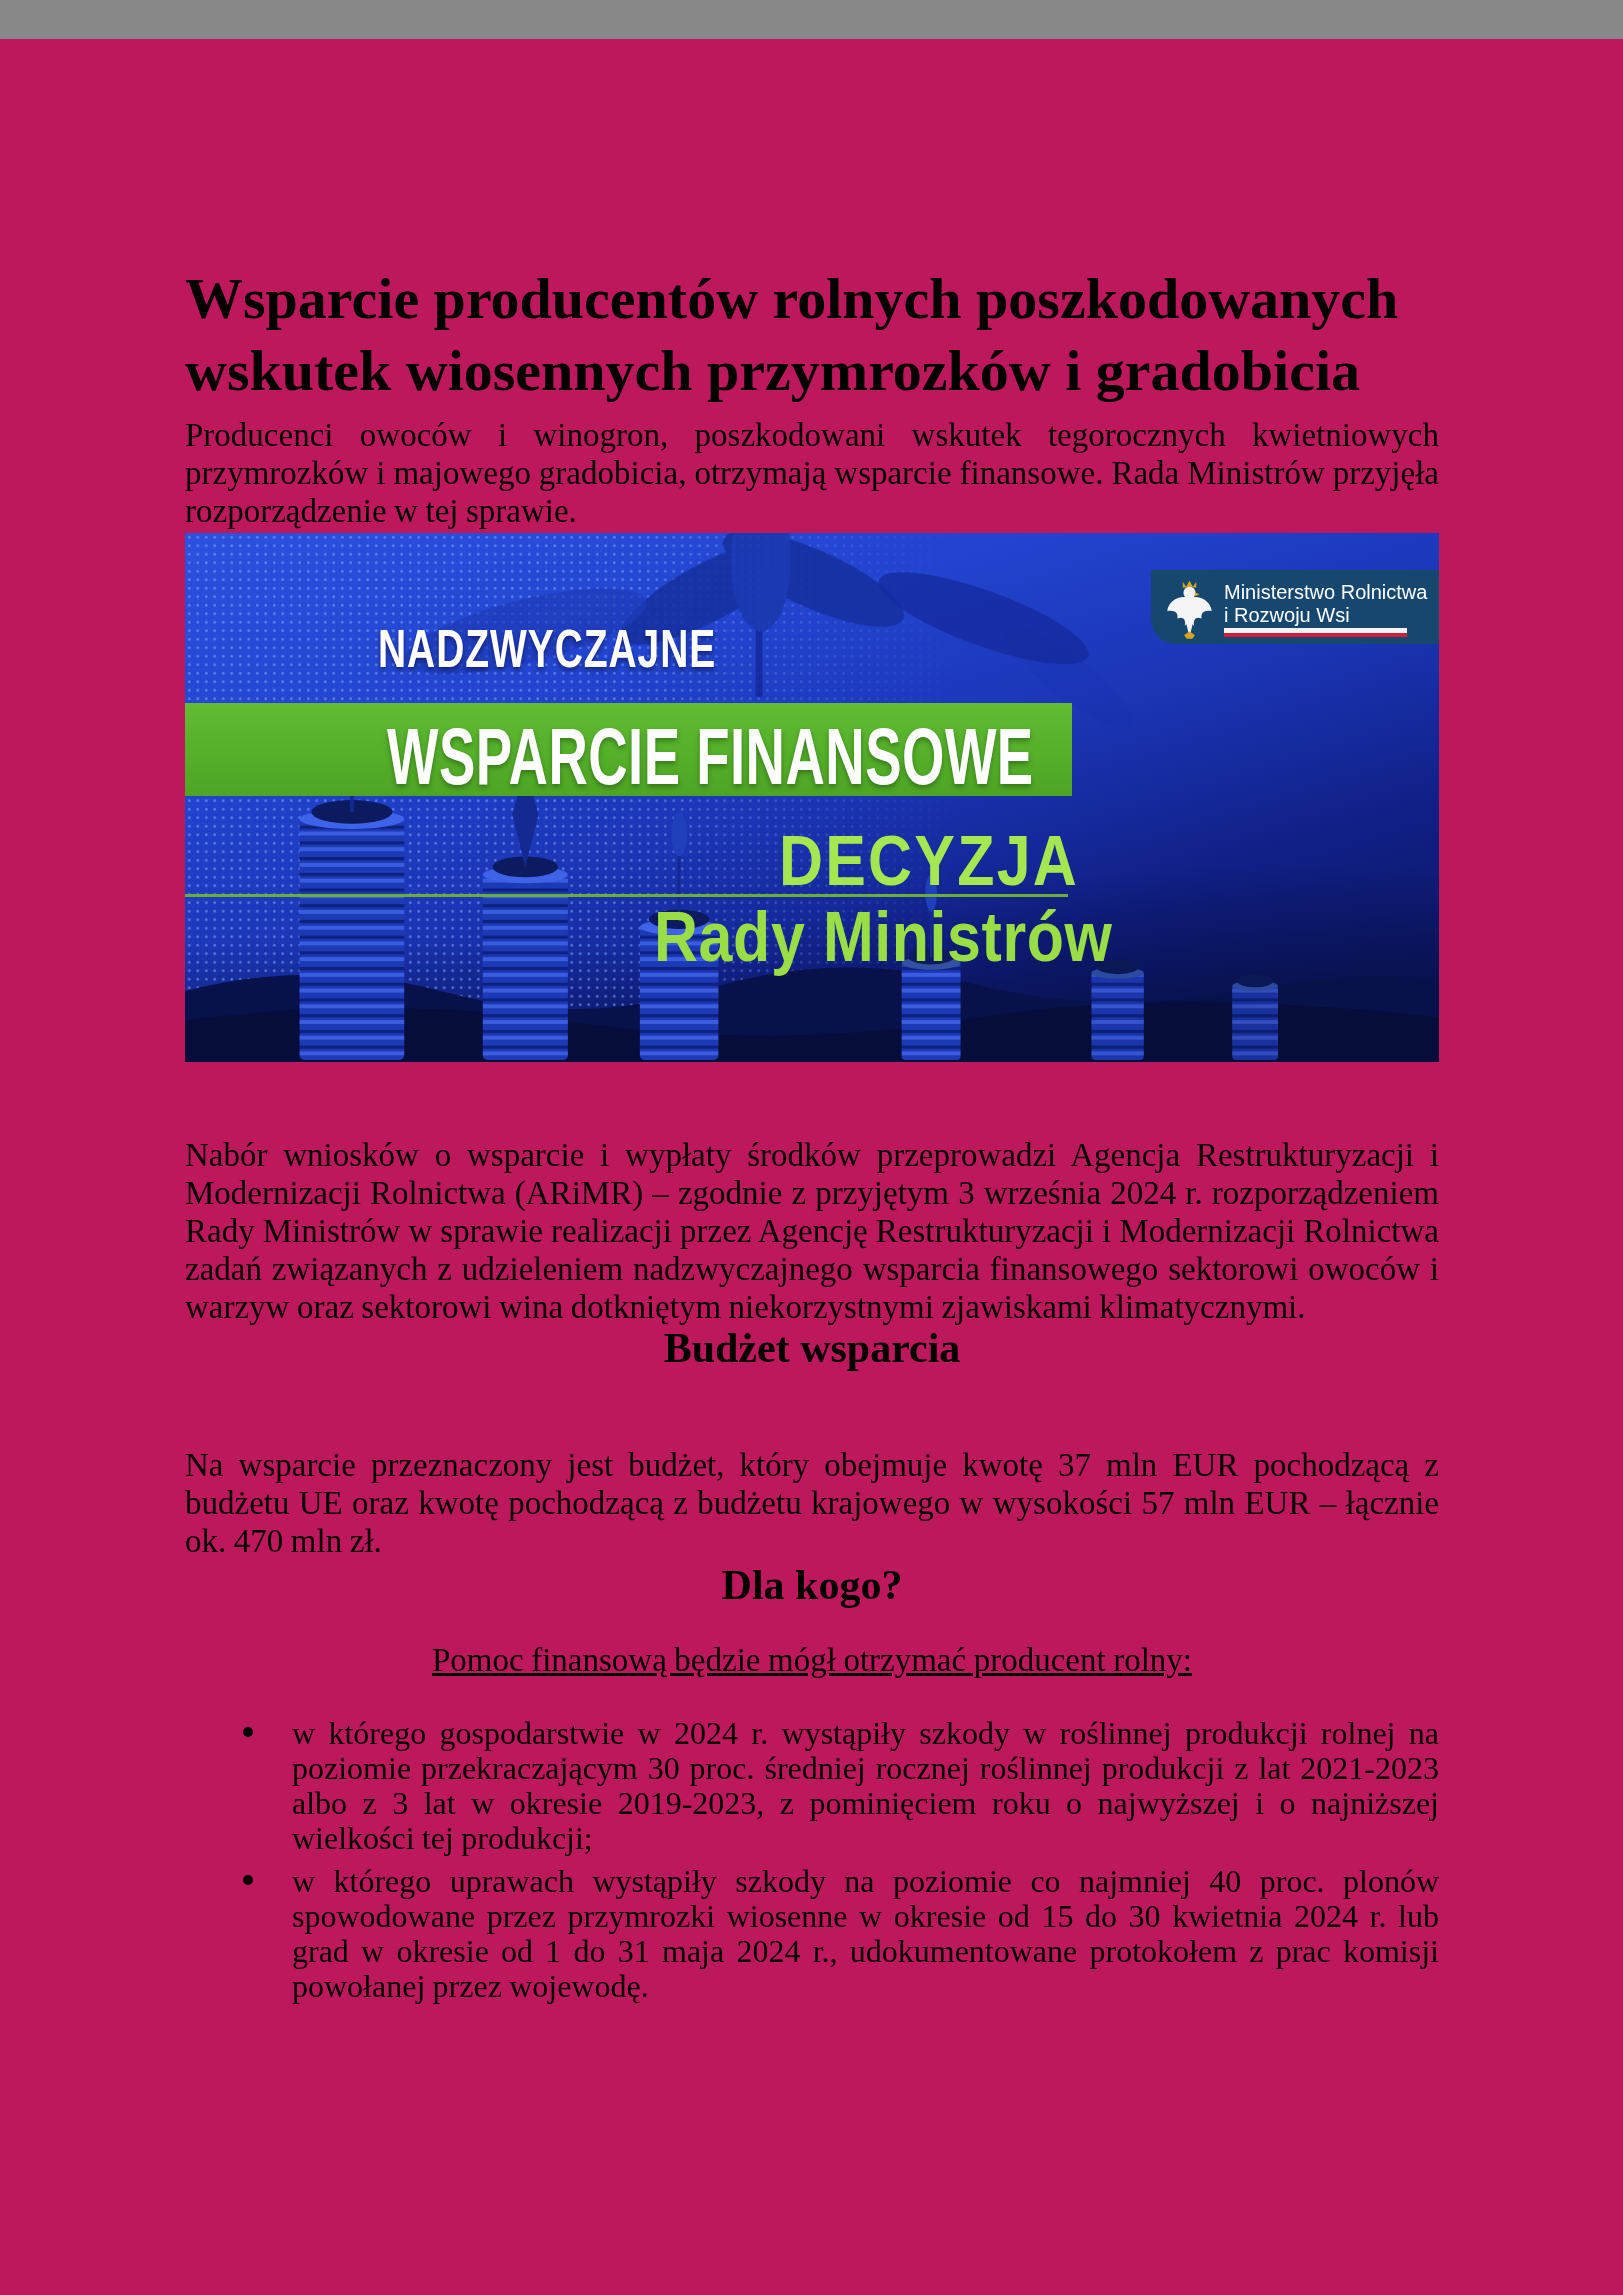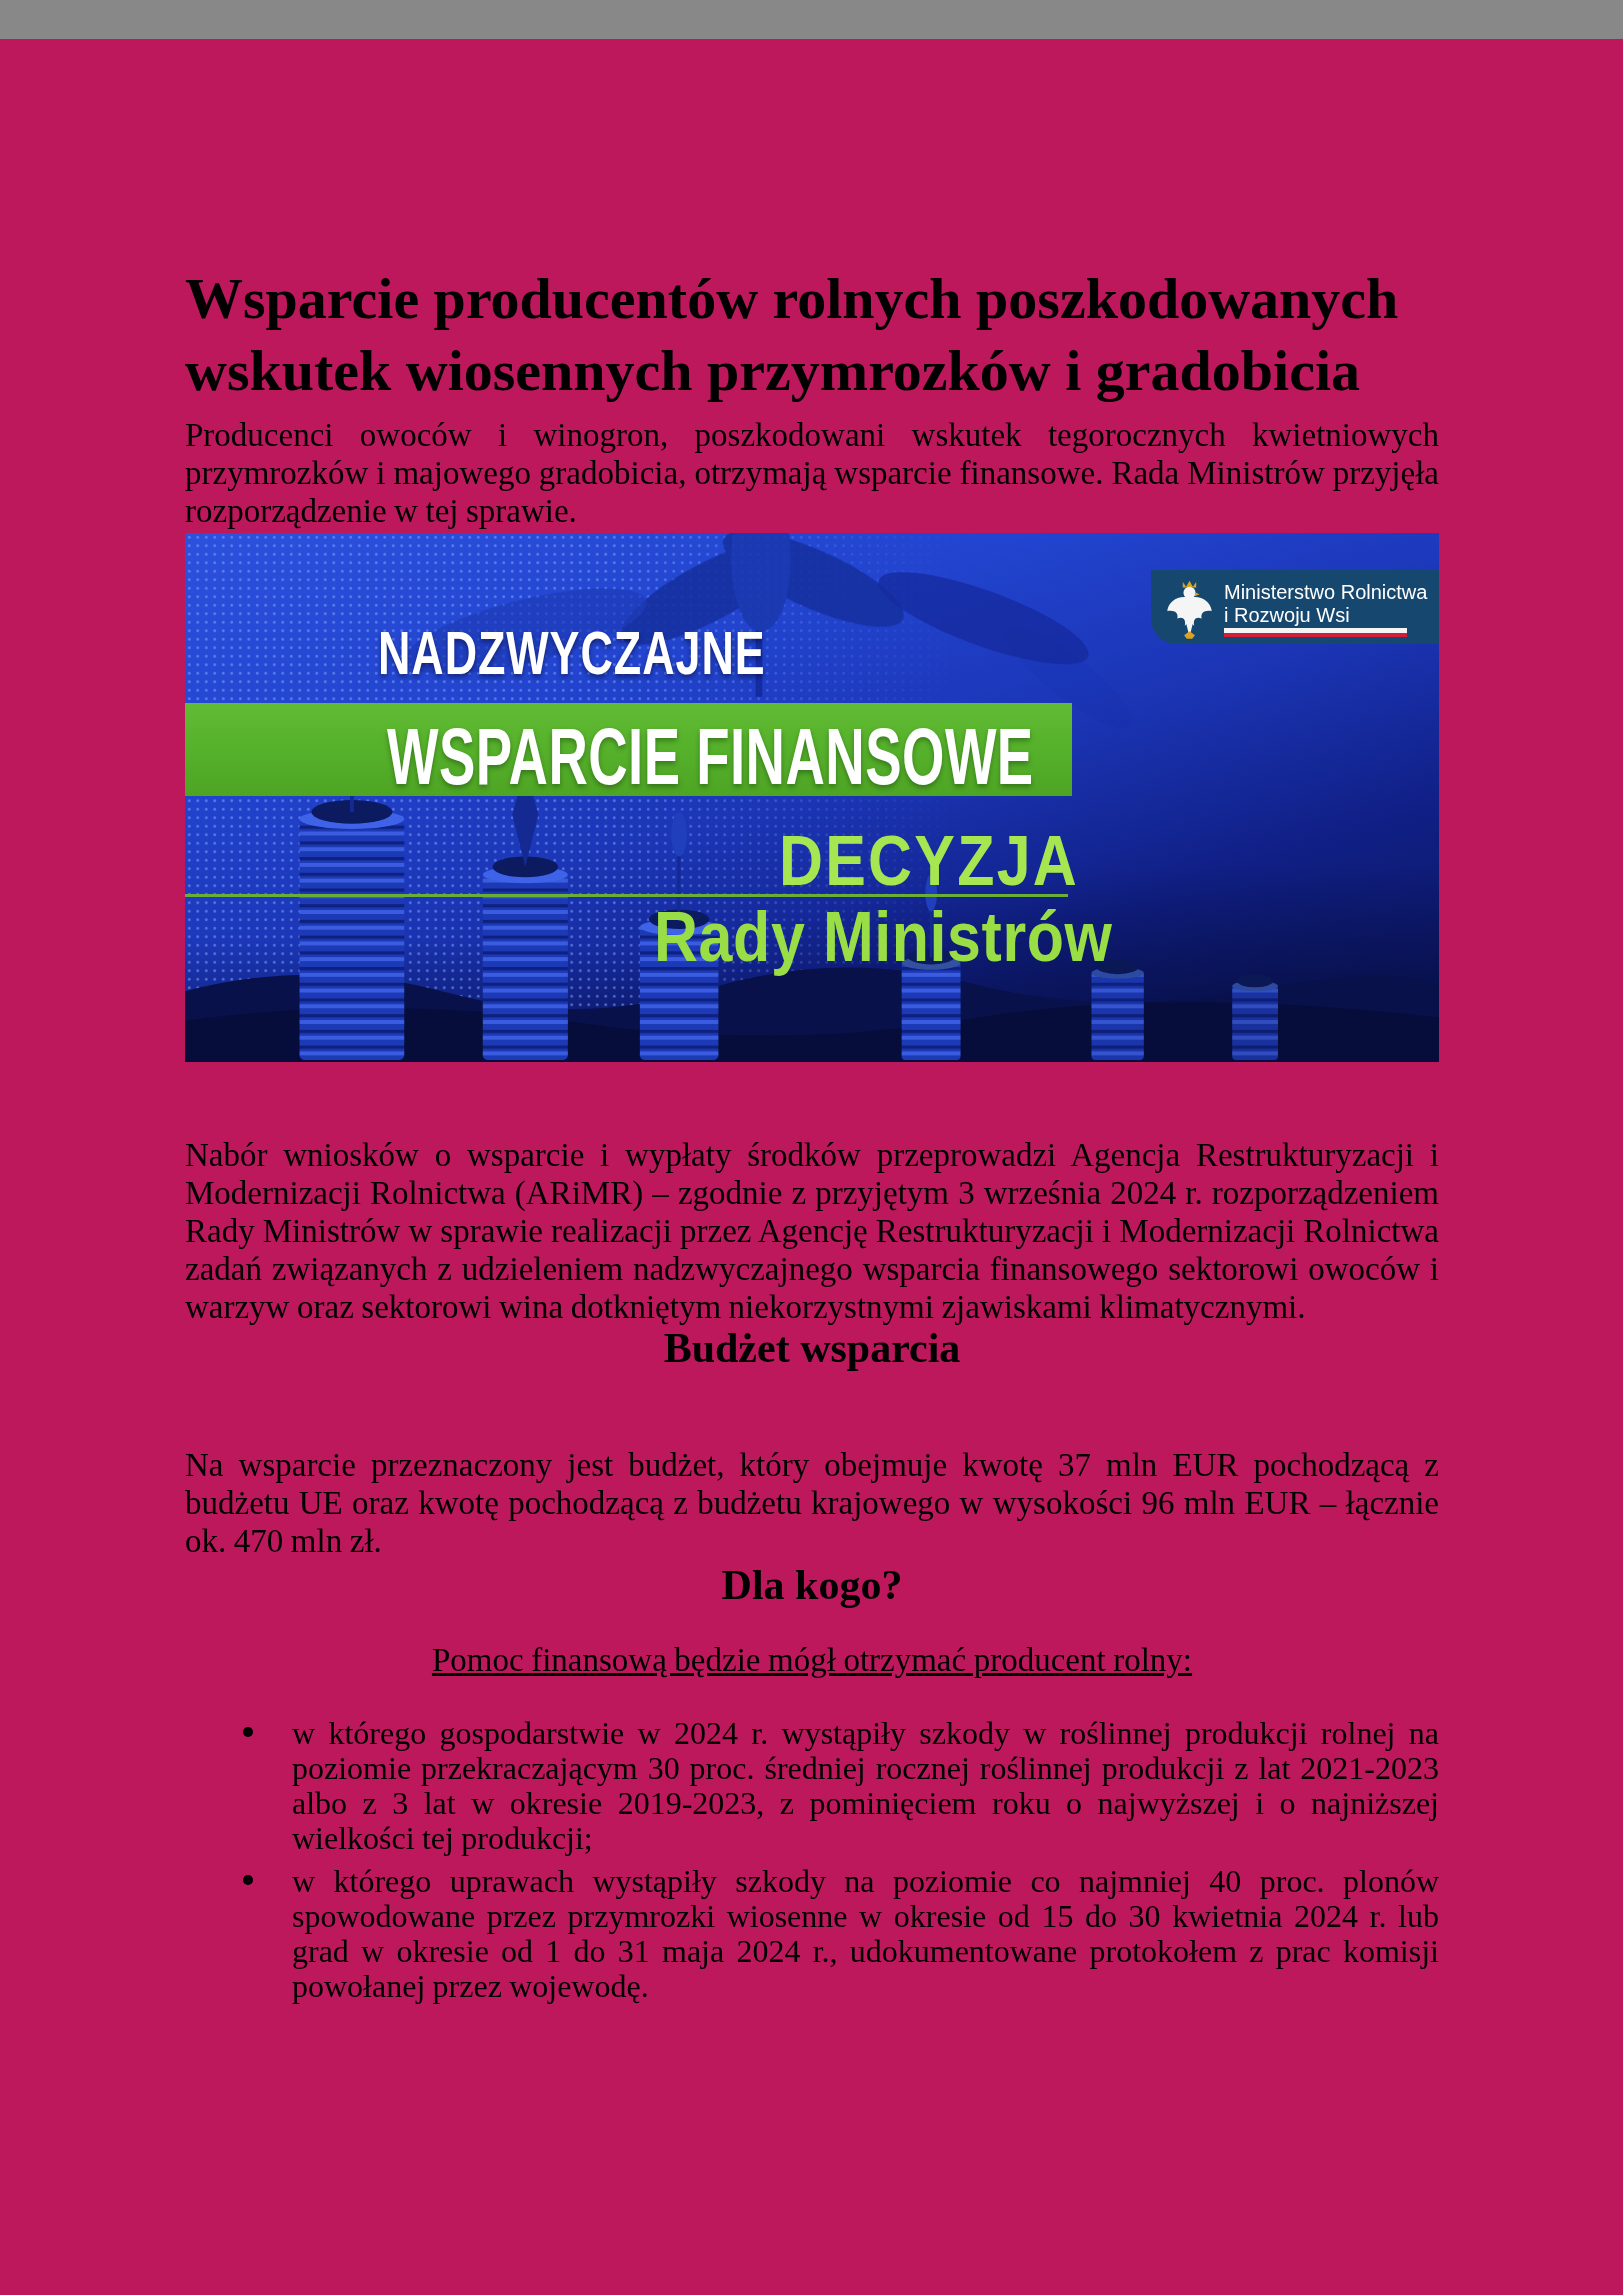--- a/index.html
+++ b/index.html
@@ -28,21 +28,21 @@
         radial-gradient(150% 80% at 12% 118%, #050d3d 0%, rgba(5,13,61,0) 52%),
         linear-gradient(163deg, var(--banner-blue-top) 0%, #2244cf 28%, var(--banner-blue-mid) 50%, #101f85 72%, var(--banner-blue-bottom) 100%);
       font-family:"Liberation Sans", sans-serif;}
   #banner::before{content:"";position:absolute;left:0;top:0;width:62%;height:100%;
       background-image:radial-gradient(rgba(130,170,255,.55) 1.2px, rgba(130,170,255,0) 1.5px);
       background-size:8.5px 8.5px;
       -webkit-mask-image:linear-gradient(to right,#000 55%,transparent 100%);
       mask-image:linear-gradient(to right,#000 55%,transparent 100%);
       pointer-events:none;}
   #banner svg.deco{position:absolute;left:0;top:0;}
-  .banner-line1{position:absolute;left:193px;top:85px;font-weight:bold;font-size:61px;color:#fff;
+  .banner-line1{position:absolute;left:193px;top:85px;font-weight:bold;font-size:53px;color:#fff;
       text-shadow:0 2.6px 6.5px rgba(0,0,30,.45);white-space:nowrap;}
   .banner-line1 .squeeze{display:inline-block;transform:scaleX(.735);transform-origin:left top;letter-spacing:1.3px;}
   .green-band{position:absolute;left:0;top:170px;width:887px;height:93px;
       background:linear-gradient(180deg,#63bb34 0%,var(--band-green) 45%,#4ea524 100%);}
   .banner-line2{position:absolute;left:202px;top:178px;font-weight:bold;font-size:79px;color:#fff;
       text-shadow:0 2.6px 6.5px rgba(0,30,0,.35);white-space:nowrap;text-align:right;}
   .banner-line2 .squeeze{display:inline-block;transform:scaleX(.69);transform-origin:left top;letter-spacing:0.7px;}
   .banner-line3{position:absolute;left:594px;top:288px;font-weight:bold;font-size:70px;color:var(--accent-green);
       white-space:nowrap;}
   .banner-line3 .squeeze{display:inline-block;transform:scaleX(.87);transform-origin:left top;letter-spacing:2.6px;}
@@ -160,21 +160,21 @@
       <div class="ministry-flag">
         <div class="w"></div>
           <div class="r"></div>
       </div>
     </div>
   </div>
 
   <p class="abs body-text" id="para-after-image">Nabór wniosków o wsparcie i wypłaty środków przeprowadzi Agencja Restrukturyzacji i Modernizacji Rolnictwa (ARiMR) – zgodnie z przyjętym 3 września 2024 r. rozporządzeniem Rady Ministrów w sprawie realizacji przez Agencję Restrukturyzacji i Modernizacji Rolnictwa zadań związanych z udzieleniem nadzwyczajnego wsparcia finansowego sektorowi owoców i warzyw oraz sektorowi wina dotkniętym niekorzystnymi zjawiskami klimatycznymi.</p>
 
   <h2 class="abs h2" id="heading-budget">Budżet wsparcia</h2>
-  <p class="abs body-text" id="para-budget">Na wsparcie przeznaczony jest budżet, który obejmuje kwotę 37 mln EUR pochodzącą z budżetu UE oraz kwotę pochodzącą z budżetu krajowego w wysokości 96 mln EUR – łącznie ok. 470 mln zł.</p>
+  <p class="abs body-text" id="para-budget">Na wsparcie przeznaczony jest budżet, który obejmuje kwotę 37 mln EUR pochodzącą z budżetu UE oraz kwotę pochodzącą z budżetu krajowego w wysokości 57 mln EUR – łącznie ok. 470 mln zł.</p>
 
   <h2 class="abs h2" id="heading-forwhom">Dla kogo?</h2>
   <p class="abs body-text" id="para-lead">Pomoc finansową będzie mógł otrzymać producent rolny:</p>
 
   <ul class="abs" id="bullet-list">
     <li><span>w którego gospodarstwie w 2024 r. wystąpiły szkody w roślinnej produkcji rolnej na poziomie przekraczającym 30 proc. średniej rocznej roślinnej produkcji z lat 2021-2023 albo z 3 lat w okresie 2019-2023, z pominięciem roku o najwyższej i o najniższej wielkości tej produkcji;</span></li>
     <li><span>w którego uprawach wystąpiły szkody na poziomie co najmniej 40 proc. plonów spowodowane przez przymrozki wiosenne w okresie od 15 do 30 kwietnia 2024 r. lub grad w okresie od 1 do 31 maja 2024 r., udokumentowane protokołem z prac komisji powołanej przez wojewodę.</span></li>
   </ul>
 
 </div>

